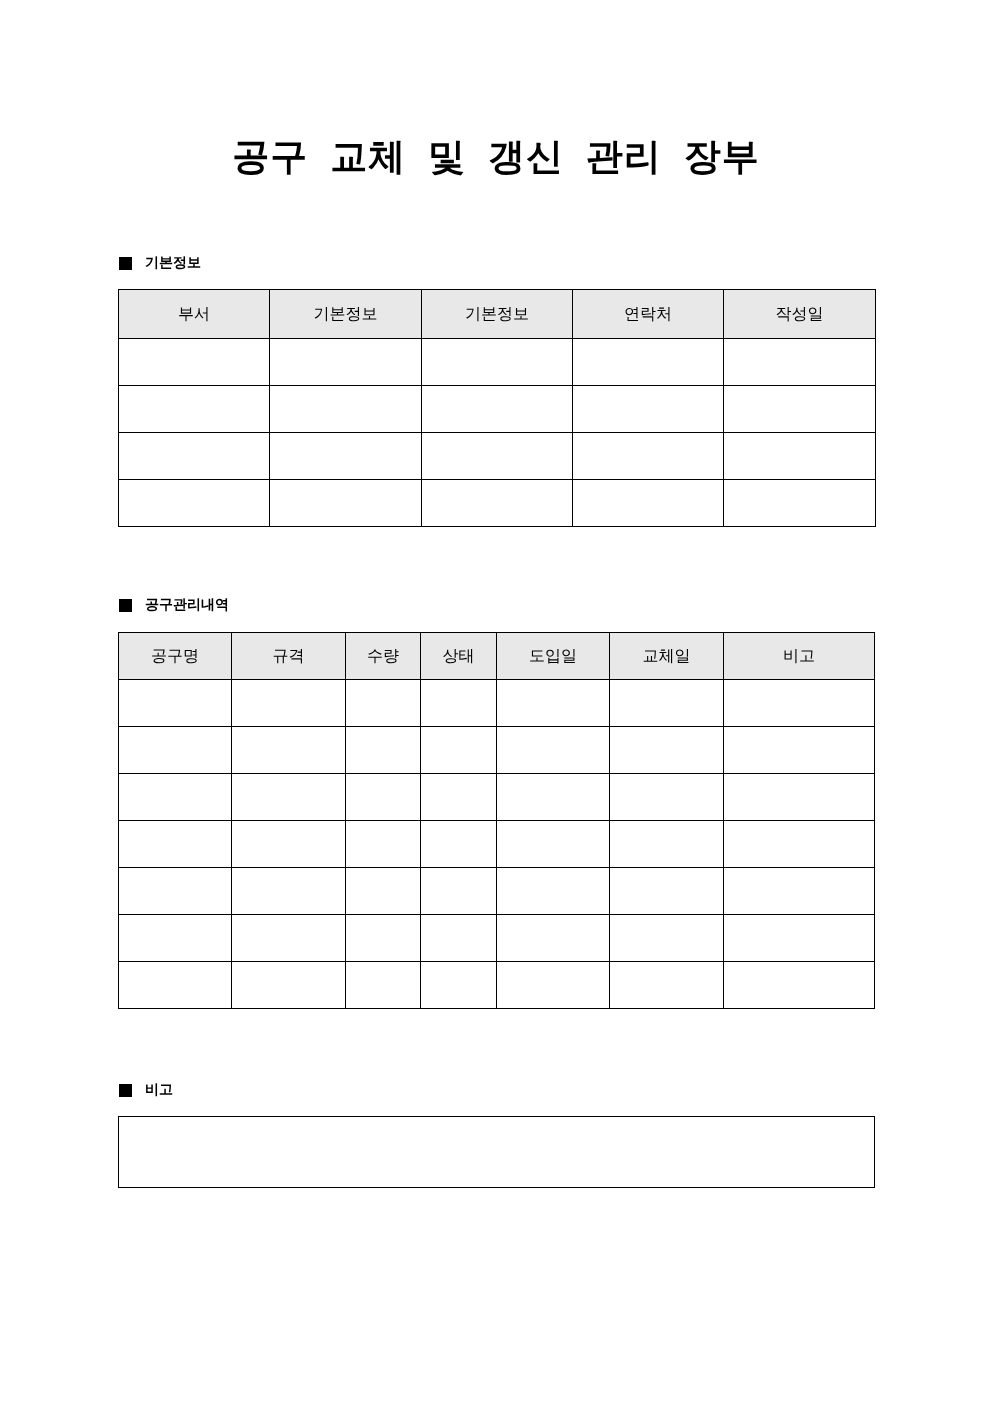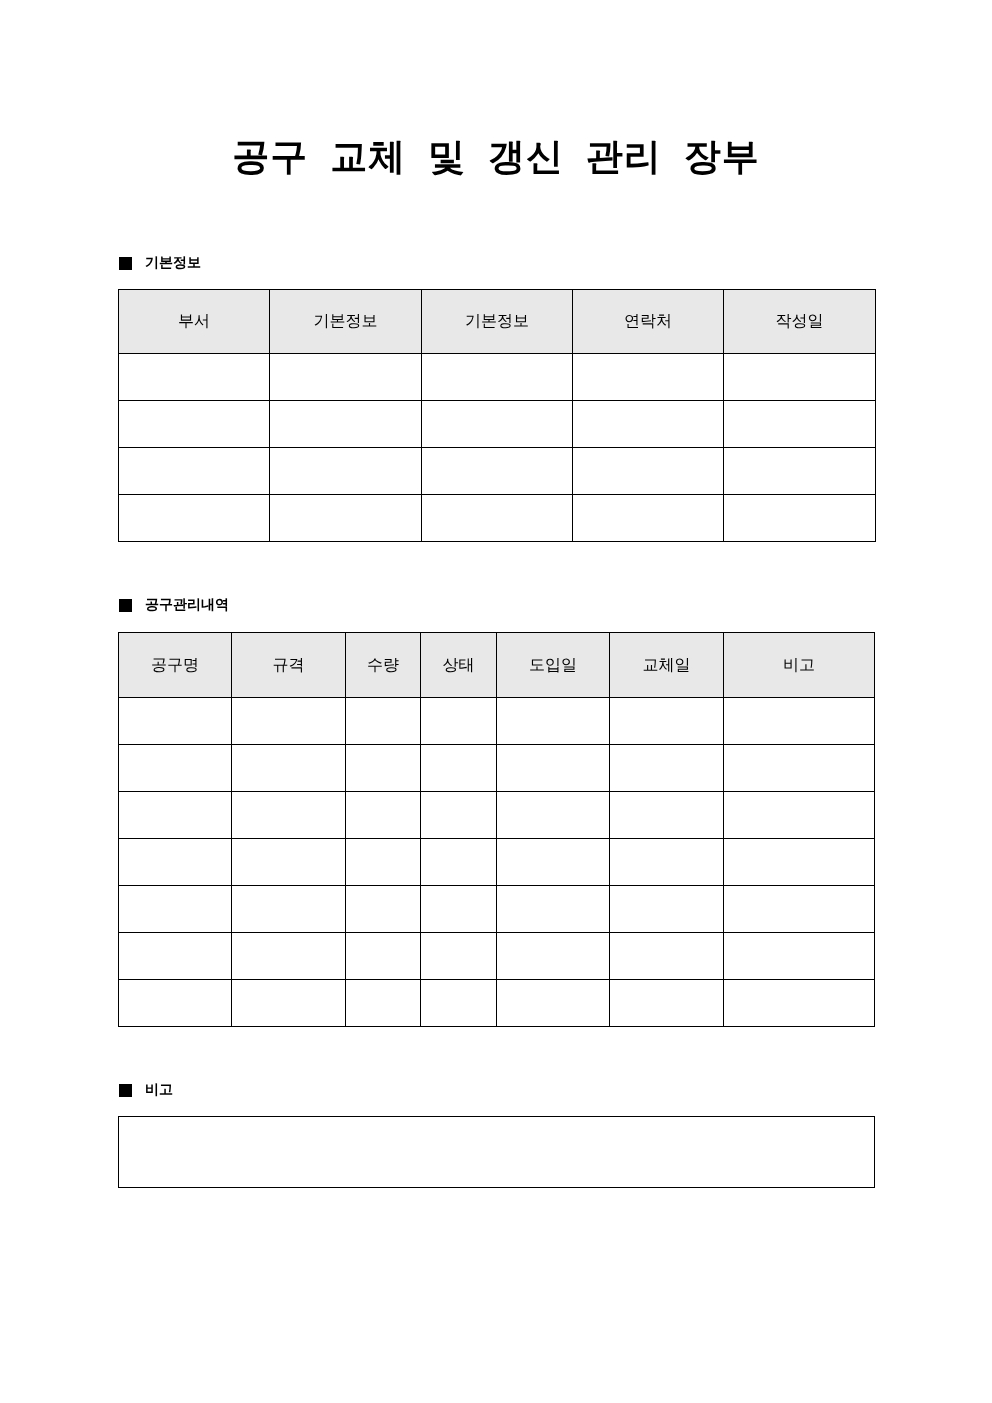--- a/index.html
+++ b/index.html
@@ -24,21 +24,21 @@
 
 <table style="top:289px; width:757px;">
   <colgroup>
     <col style="width:151px">
       <col style="width:152px">
       <col style="width:151px">
       <col style="width:151px">
       <col style="width:152px">
   </colgroup>
   <thead>
-    <tr style="height:64px;">
+    <tr style="height:49px;">
       <th>부서</th>
       <th>기본정보</th>
       <th>기본정보</th>
       <th>연락처</th>
       <th>작성일</th>
     </tr>
   </thead>
   <tbody id="basic-body">
       <tr style="height: 47px;">
         <td></td>
@@ -80,21 +80,21 @@
   <colgroup>
     <col style="width:113px">
       <col style="width:114px">
       <col style="width:75px">
       <col style="width:76px">
       <col style="width:113px">
       <col style="width:114px">
       <col style="width:151px">
   </colgroup>
   <thead>
-    <tr style="height:65px;">
+    <tr style="height:47px;">
       <th>공구명</th>
       <th>규격</th>
       <th>수량</th>
       <th>상태</th>
       <th>도입일</th>
       <th>교체일</th>
       <th>비고</th>
     </tr>
   </thead>
   <tbody id="tool-body">

